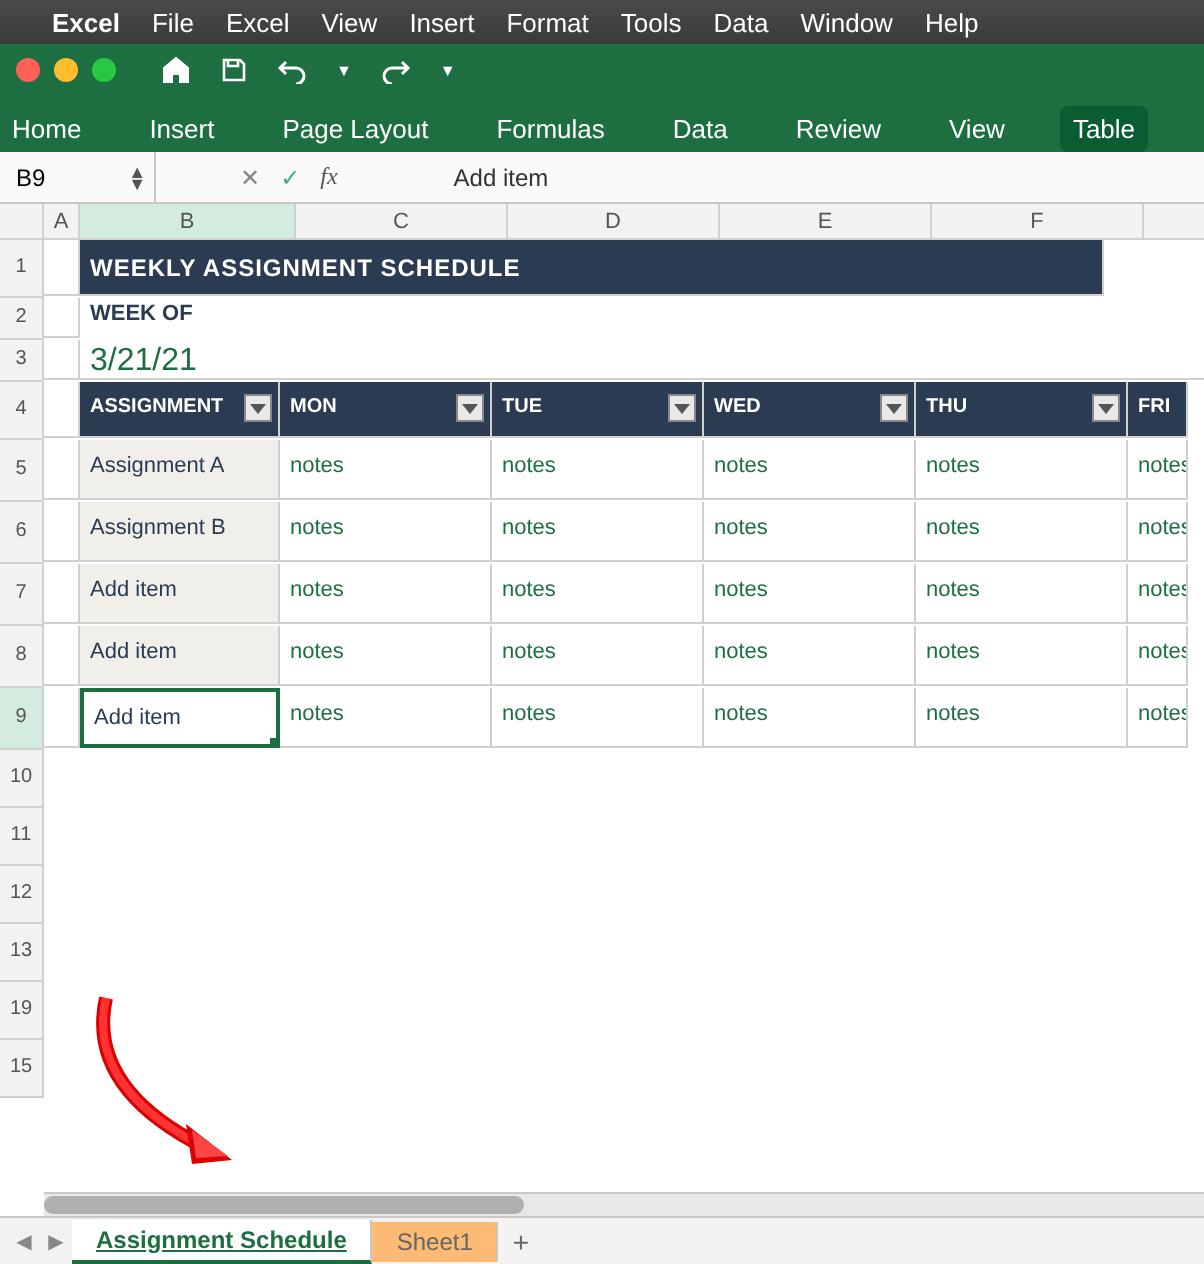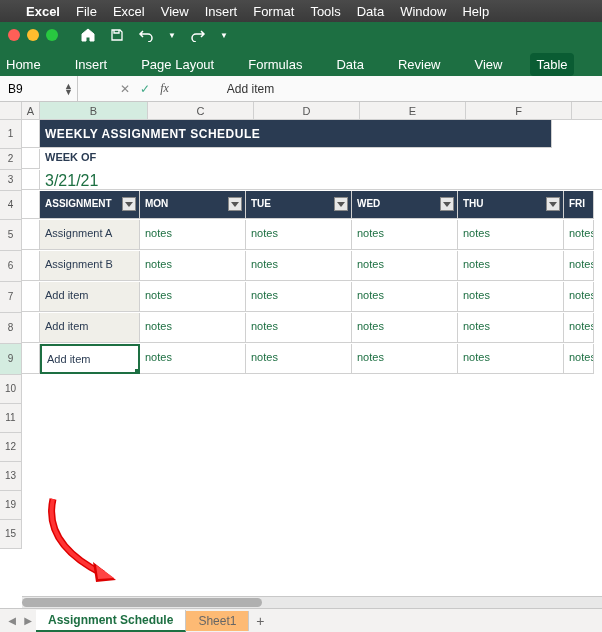--- a/index.html
+++ b/index.html
@@ -77,21 +77,21 @@
 .er .rh { line-height: 28px; }
 
 
 .hscroll { position: absolute; bottom: 0; left: 22px; right: 0; height: 12px; background: #e8e8e8; border-top: 1px solid #c8c8c8; }
 .hscroll .thumb { position: absolute; left: 0; top: 1px; bottom: 1px; width: 240px; background: #b0b0b0; border-radius: 5px; }
 
 
 .footer { height: 24px; display: flex; align-items: center; background: #f3f2f1; border-top: 1px solid #c8c8c8; padding: 0 4px; }
 .nav-btn { width: 16px; height: 16px; display: flex; align-items: center; justify-content: center; color: #888; font-size: 10px; }
 .sheet-tab { padding: 3px 12px; font-size: 12px; border-right: 1px solid #c8c8c8; background: #fdba74; cursor: default; }
-.sheet-tab.active { color: #1d6f42; font-weight: 600; border-bottom: 2px solid #1d6f42; background: #fff; }
+.sheet-tab.active { color: #1d6f42; font-weight: 600; text-decoration: underline; border-bottom: 2px solid #1d6f42; background: #fff; }
 .sheet-tab.inactive { color: #666; }
 .add-sheet { width: 22px; text-align: center; color: #666; font-size: 14px; }
 
 
 .arrow { position: absolute; left: 38px; bottom: 24px; width: 120px; height: 90px; pointer-events: none; }
 </style>
 </head>
 <body>
 
 <div class="mac-menu">

